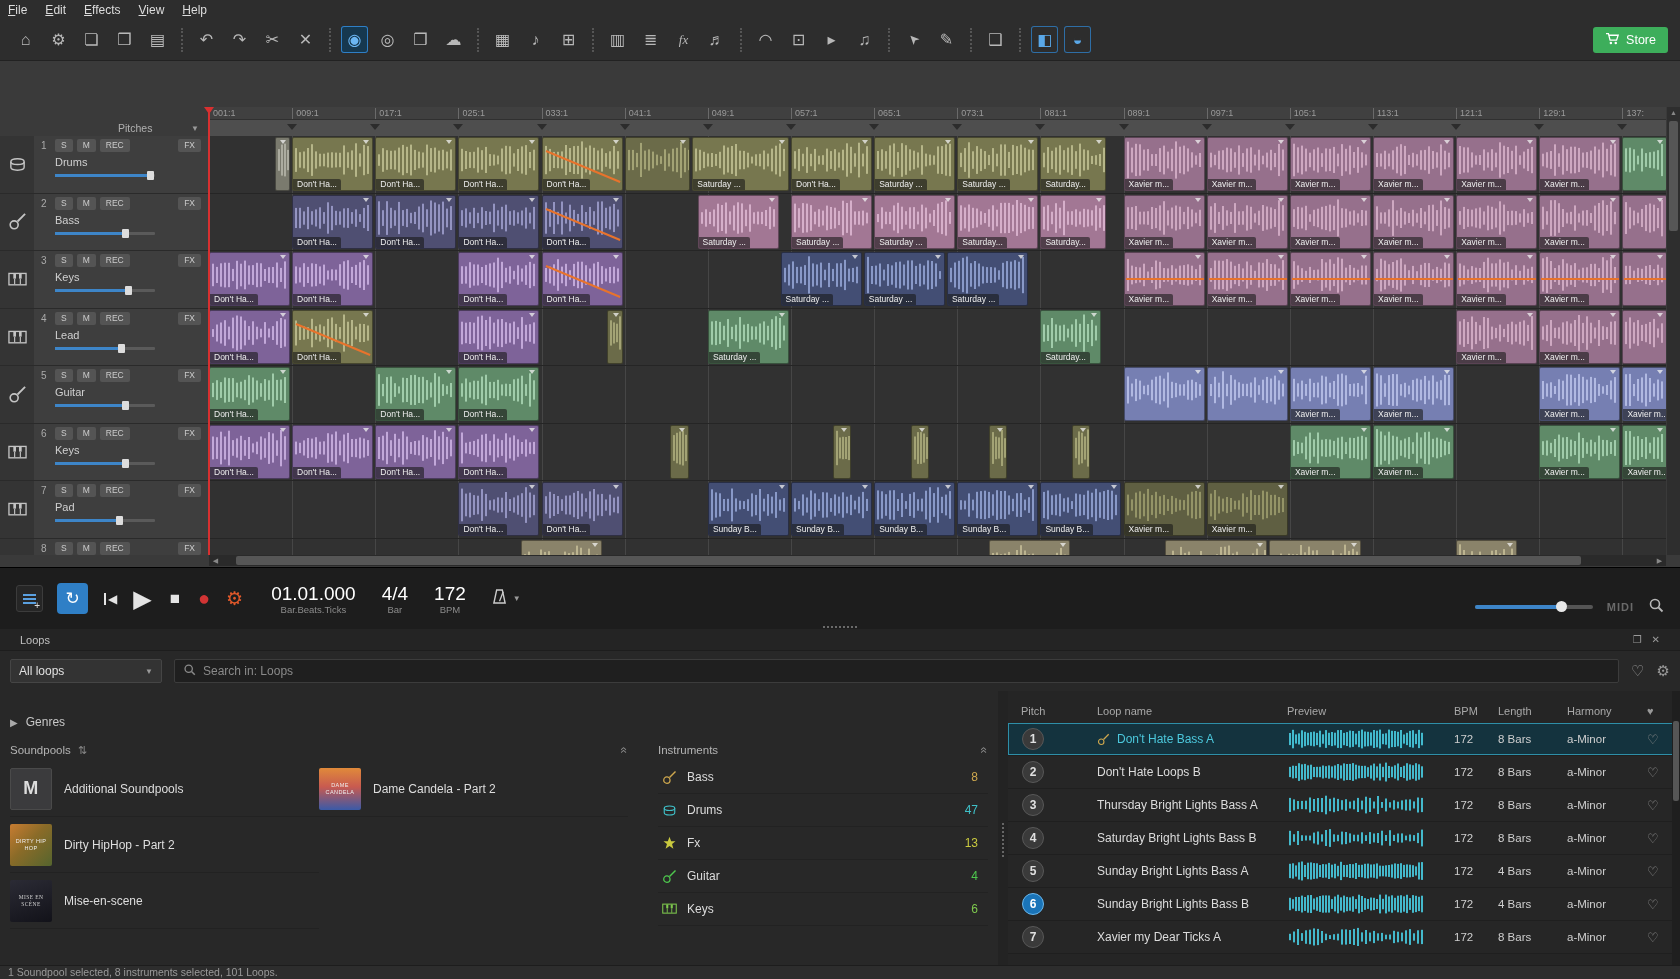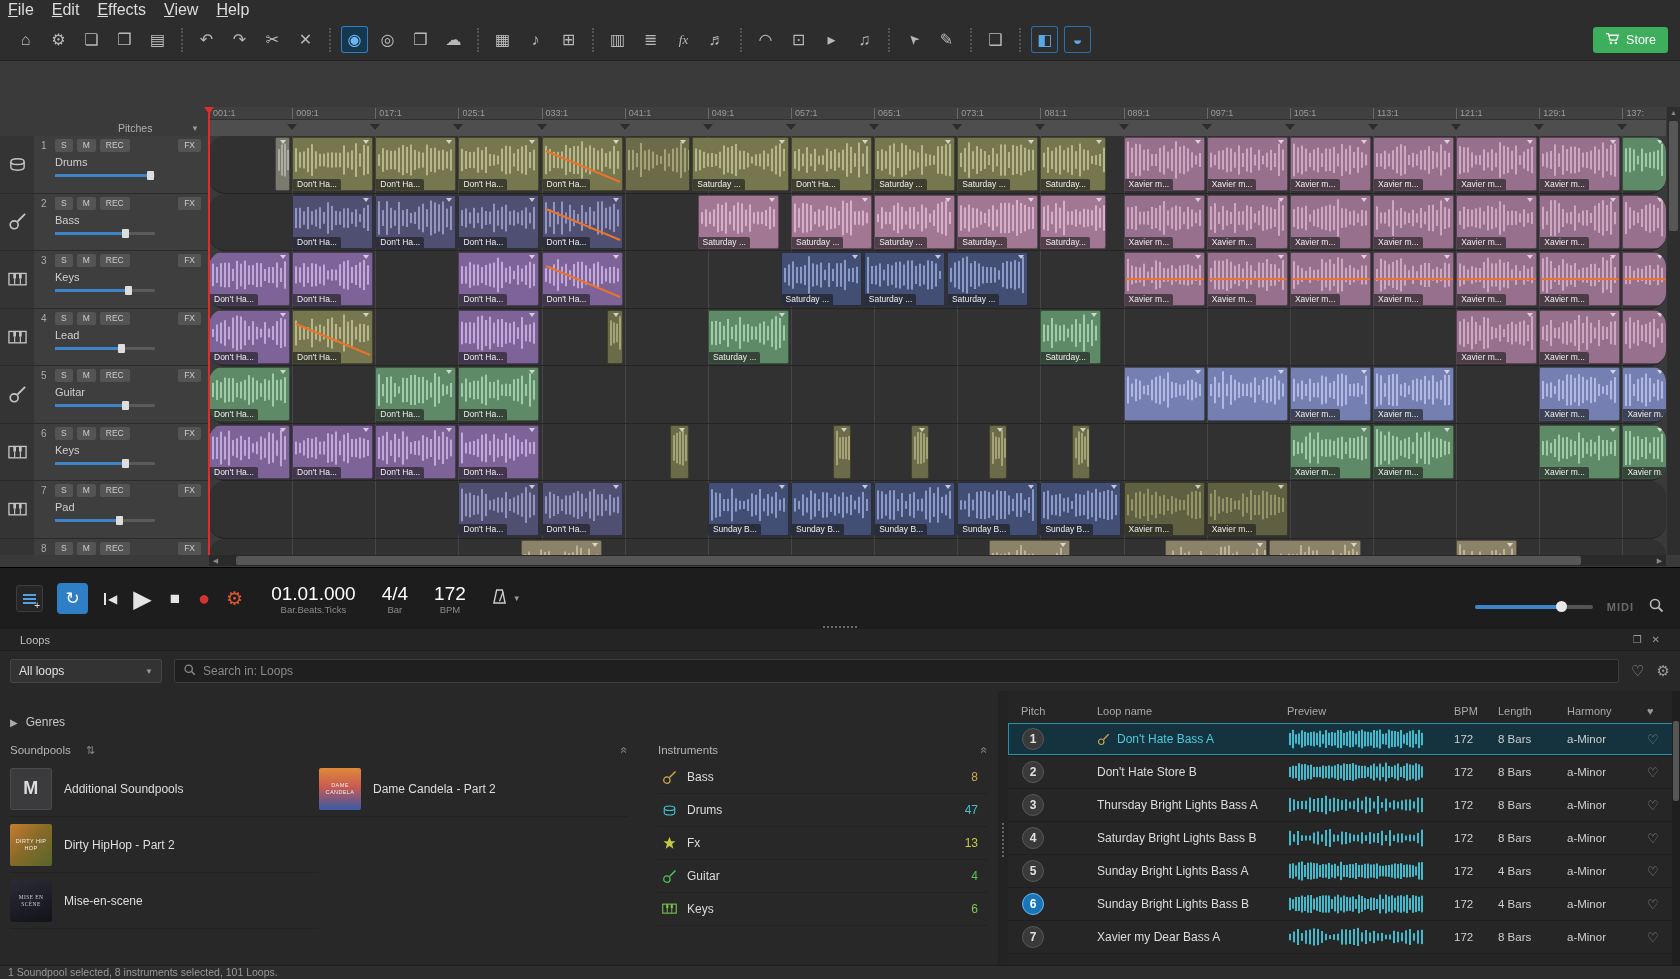--- a/index.html
+++ b/index.html
@@ -1,20 +1,20 @@
 <!DOCTYPE html>
 <html><head>
 <meta charset="utf-8">
 <style>
   * { margin:0; padding:0; box-sizing:border-box; }
   body { background:#1a1a1a; font-family:"Liberation Sans","DejaVu Sans",sans-serif; -webkit-user-select:none; user-select:none; cursor:default; }
   .app { position:relative; width:1680px; height:979px; background:#383838; overflow:hidden; color:#ccc; }
 
   
-  .menubar { position:absolute; top:0; left:0; right:0; height:19px; background:#2d2d2d; display:flex; align-items:center; padding-left:8px; gap:18px; font-size:16px; color:#ddd; }
+  .menubar { position:absolute; top:0; left:0; right:0; height:19px; background:#2d2d2d; display:flex; align-items:center; padding-left:8px; gap:18px; font-size:12px; color:#ddd; }
   .menu-item .ul { text-decoration:underline; }
   
   .toolbar { position:absolute; top:19px; left:0; right:0; height:42px; background:#2d2d2d; border-bottom:1px solid #222; display:flex; align-items:center; padding:0 12px; }
   .tbgroup { display:flex; align-items:center; gap:6px; }
   .tbsep { width:1px; height:24px; border-left:2px dotted #555; margin:0 10px; }
   .tbicon { width:27px; height:27px; display:flex; align-items:center; justify-content:center; font-size:16px; color:#b8b8b8; border-radius:3px; }
   .tbicon.active { background:#16384f; box-shadow:inset 0 0 0 1px #2f7fc6; color:#6cb6f2; }
   .tbicon.accent { color:#5aa8e8; box-shadow:inset 0 0 0 1px #2e6ea6; }
   .tbicon.fxg { font-style:italic; font-family:"Liberation Serif",serif; font-size:13px; }
   .tbicon.cursor { transform:rotate(-135deg); font-size:13px; }
@@ -35,21 +35,21 @@
   .ticon { width:34px; flex:none; background:#343434; display:flex; align-items:center; justify-content:center; color:#c4c4c4; }
   .tmain { flex:1; padding:3px 7px 0 7px; }
   .trow1 { display:flex; align-items:center; gap:4px; }
   .tnum { width:10px; font-size:10px; color:#aaa; }
   .tbtn { background:#545454; color:#ccc; font-size:8.5px; line-height:13px; padding:0 6px; border-radius:2px; }
   .tbtn.fx { margin-left:auto; }
   .tname { font-size:11px; color:#d0d0d0; margin:4px 0 5px 14px; height:13px; }
   .tslider { position:relative; margin-left:14px; width:100px; height:3px; background:#5a5a5a; border-radius:1px; }
   .tslider .fill { position:absolute; left:0; top:0; bottom:0; background:#3d85c8; }
   .tslider .knob { position:absolute; top:-3px; width:7px; height:9px; background:#ddd; border-radius:1px; }
-  .lane { flex:1; position:relative; background-color:#313131; background-image:repeating-linear-gradient(90deg,#464646 0,#464646 1px,transparent 1px,transparent 83.14px); border-bottom:1px solid #252525; overflow:hidden;border-radius:16px; }
+  .lane { flex:1; position:relative; background-color:#313131; background-image:repeating-linear-gradient(90deg,#464646 0,#464646 1px,transparent 1px,transparent 83.14px); border-bottom:1px solid #252525; overflow:hidden; }
   .clip { position:absolute; top:1px; height:54px; border:1px solid rgba(0,0,0,.4); border-radius:2px; overflow:hidden; }
   .clip::after { content:''; position:absolute; top:2px; right:3px; border:3.5px solid transparent; border-top:4px solid rgba(240,240,240,.75); }
   .clabel { position:absolute; left:0; bottom:0; height:11px; line-height:11px; padding:0 4px; font-size:8.5px; color:#eee; background:rgba(25,25,25,.6); border-radius:0 2px 0 0; white-space:nowrap; }
   .curveline { position:absolute; left:0; top:0; }
   .playhead { position:absolute; left:208px; top:46px; width:2px; height:448px; background:#d83030; z-index:6; }
   .playhead::before { content:''; position:absolute; top:0; left:-4px; border:5px solid transparent; border-top:7px solid #d83030; }
   .h-scroll { position:absolute; left:209px; right:14px; bottom:1px; height:11px; background:#2a2a2a; display:flex; }
   .hs-btn { width:13px; font-size:7px; line-height:11px; text-align:center; color:#888; }
   .hs-track { flex:1; position:relative; }
   .hs-thumb { position:absolute; left:1%; width:94%; top:1px; bottom:1px; background:#565656; border-radius:2px; }
@@ -91,21 +91,21 @@
   .searchbox input { flex:1; background:transparent; border:none; outline:none; color:#ccc; font-size:12px; font-family:inherit; }
   .searchbox input::placeholder { color:#8a8a8a; }
   .fr-icon { color:#999; font-size:15px; }
   .lp-main { position:absolute; top:62px; left:0; right:0; bottom:14px; display:flex; overflow:hidden; }
   .bleft { width:998px; flex:none; position:relative; }
   .genres-row { margin:24px 10px 10px 10px; font-size:12px; color:#c8c8c8; display:flex; align-items:center; gap:8px; }
   .genres-row .tri { font-size:10px; color:#aaa; }
   .cols { display:flex; padding:0 10px; }
   .sp-col { width:618px; margin-right:30px; }
   .inst-col { flex:1; }
-  .colhead { display:flex; align-items:center; font-size:11.5px; color:#b4b4b4; height:22px;gap:8px; }
+  .colhead { display:flex; align-items:center; font-size:11.5px; color:#b4b4b4; height:22px; }
   .colhead .sort { margin-left:7px; font-size:11px; color:#888; }
   .dblchev { margin-left:auto; display:inline-block; transform:rotate(90deg); color:#888; font-size:12px; }
   .sp-grid { display:grid; grid-auto-flow:column; grid-template-rows:repeat(3,56px); grid-template-columns:1fr 1fr; }
   .sp-item { display:flex; align-items:center; gap:12px; border-bottom:1px solid #222; padding-right:14px; }
   .thumb { width:42px; height:42px; flex:none; border-radius:2px; display:flex; align-items:center; justify-content:center; text-align:center; overflow:hidden; font-size:5.5px; line-height:7px; color:#eee; letter-spacing:.4px; }
   .thumb.mono { background:#3b3b3d; border:1px solid #4a4a4a; font-size:18px; font-weight:bold; color:#ddd; }
   .thumb.hiphop { background:linear-gradient(135deg,#c87c31,#8a6b28 45%,#55652e); }
   .thumb.mise { background:linear-gradient(160deg,#2b2b35,#121219); font-family:"Liberation Serif",serif; color:#cfcfcf; }
   .thumb.candela { background:linear-gradient(180deg,#e08a3a 0%,#c85a50 45%,#3a5aa8 100%); }
   .thumb.infinity { background:radial-gradient(circle at 40% 35%,#8a6ac8,#3a3a8a 60%,#181838); }
@@ -2969,21 +2969,21 @@
               <span class="lcol bpmcol lmeta">172</span>
               <span class="lcol lencol lmeta">8 Bars</span>
               <span class="lcol harmcol lmeta">a-Minor</span>
               <span class="lcol favcol fav">♡</span>
             </div>
             <div class="lrow">
               <div class="lcol pitchcol">
                 <span class="pc">2</span>
               </div>
               <div class="lcol namecol">
-                <span class="lname">Don't Hate Store B</span>
+                <span class="lname">Don't Hate Loops B</span>
               </div>
               <div class="lcol prevcol">
                 <span class="pwave">
                   <svg width="140" height="20" style="position:absolute;left:0;top:0" fill="#46c6da" fill-opacity="0.92">
                     <rect x="2" y="4.9" width="2" height="10.2"></rect>
                     <rect x="5" y="3.7" width="2" height="12.7"></rect>
                     <rect x="8" y="3.9" width="2" height="12.2"></rect>
                     <rect x="11" y="1.2" width="2" height="17.7"></rect>
                     <rect x="14" y="2.3" width="2" height="15.3"></rect>
                     <rect x="17" y="1.9" width="2" height="16.3"></rect>
@@ -3262,21 +3262,21 @@
               <span class="lcol bpmcol lmeta">172</span>
               <span class="lcol lencol lmeta">4 Bars</span>
               <span class="lcol harmcol lmeta">a-Minor</span>
               <span class="lcol favcol fav">♡</span>
             </div>
             <div class="lrow">
               <div class="lcol pitchcol">
                 <span class="pc">7</span>
               </div>
               <div class="lcol namecol">
-                <span class="lname">Xavier my Dear Bass A</span>
+                <span class="lname">Xavier my Dear Ticks A</span>
               </div>
               <div class="lcol prevcol">
                 <span class="pwave">
                   <svg width="140" height="20" style="position:absolute;left:0;top:0" fill="#46c6da" fill-opacity="0.92">
                     <rect x="2" y="6.8" width="2" height="6.4"></rect>
                     <rect x="6" y="4.5" width="2" height="10.9"></rect>
                     <rect x="10" y="2.0" width="2" height="16.0"></rect>
                     <rect x="14" y="6.1" width="2" height="7.8"></rect>
                     <rect x="18" y="3.3" width="2" height="13.5"></rect>
                     <rect x="22" y="2.7" width="2" height="14.6"></rect>

